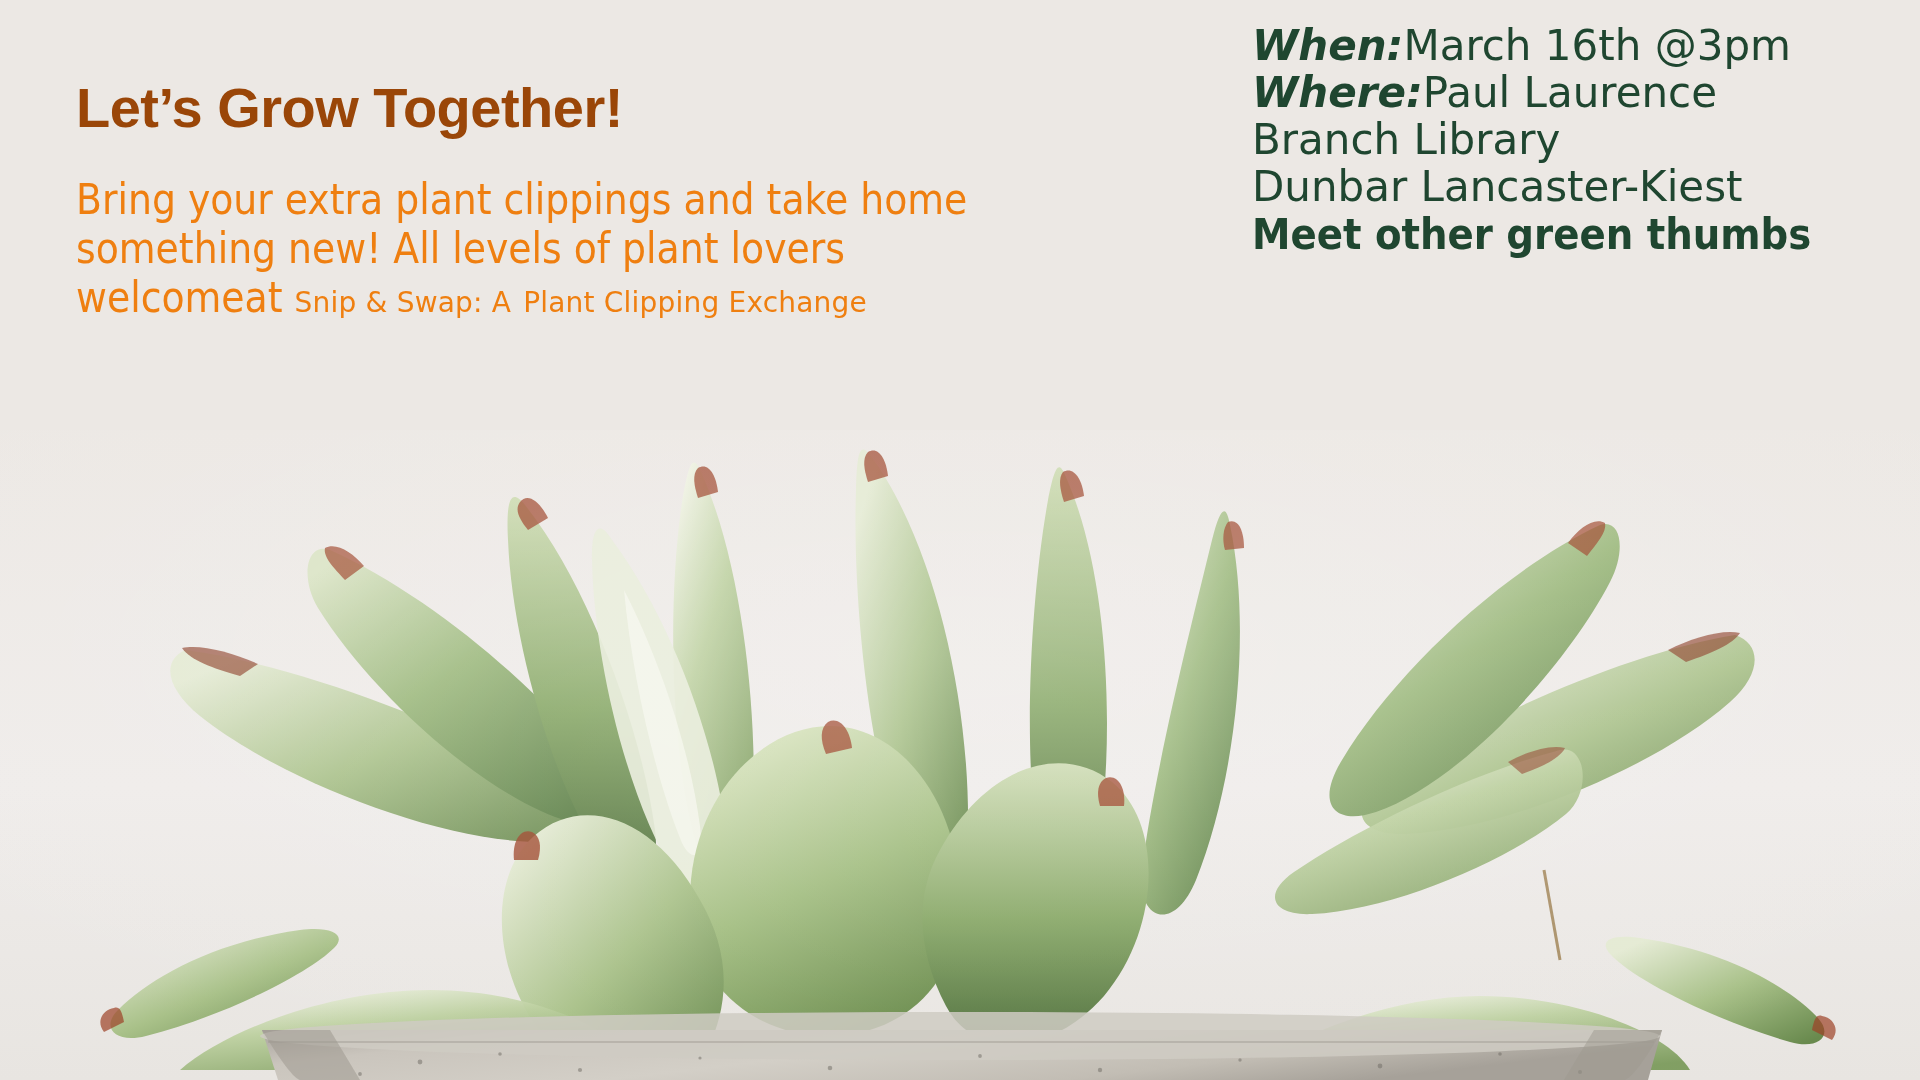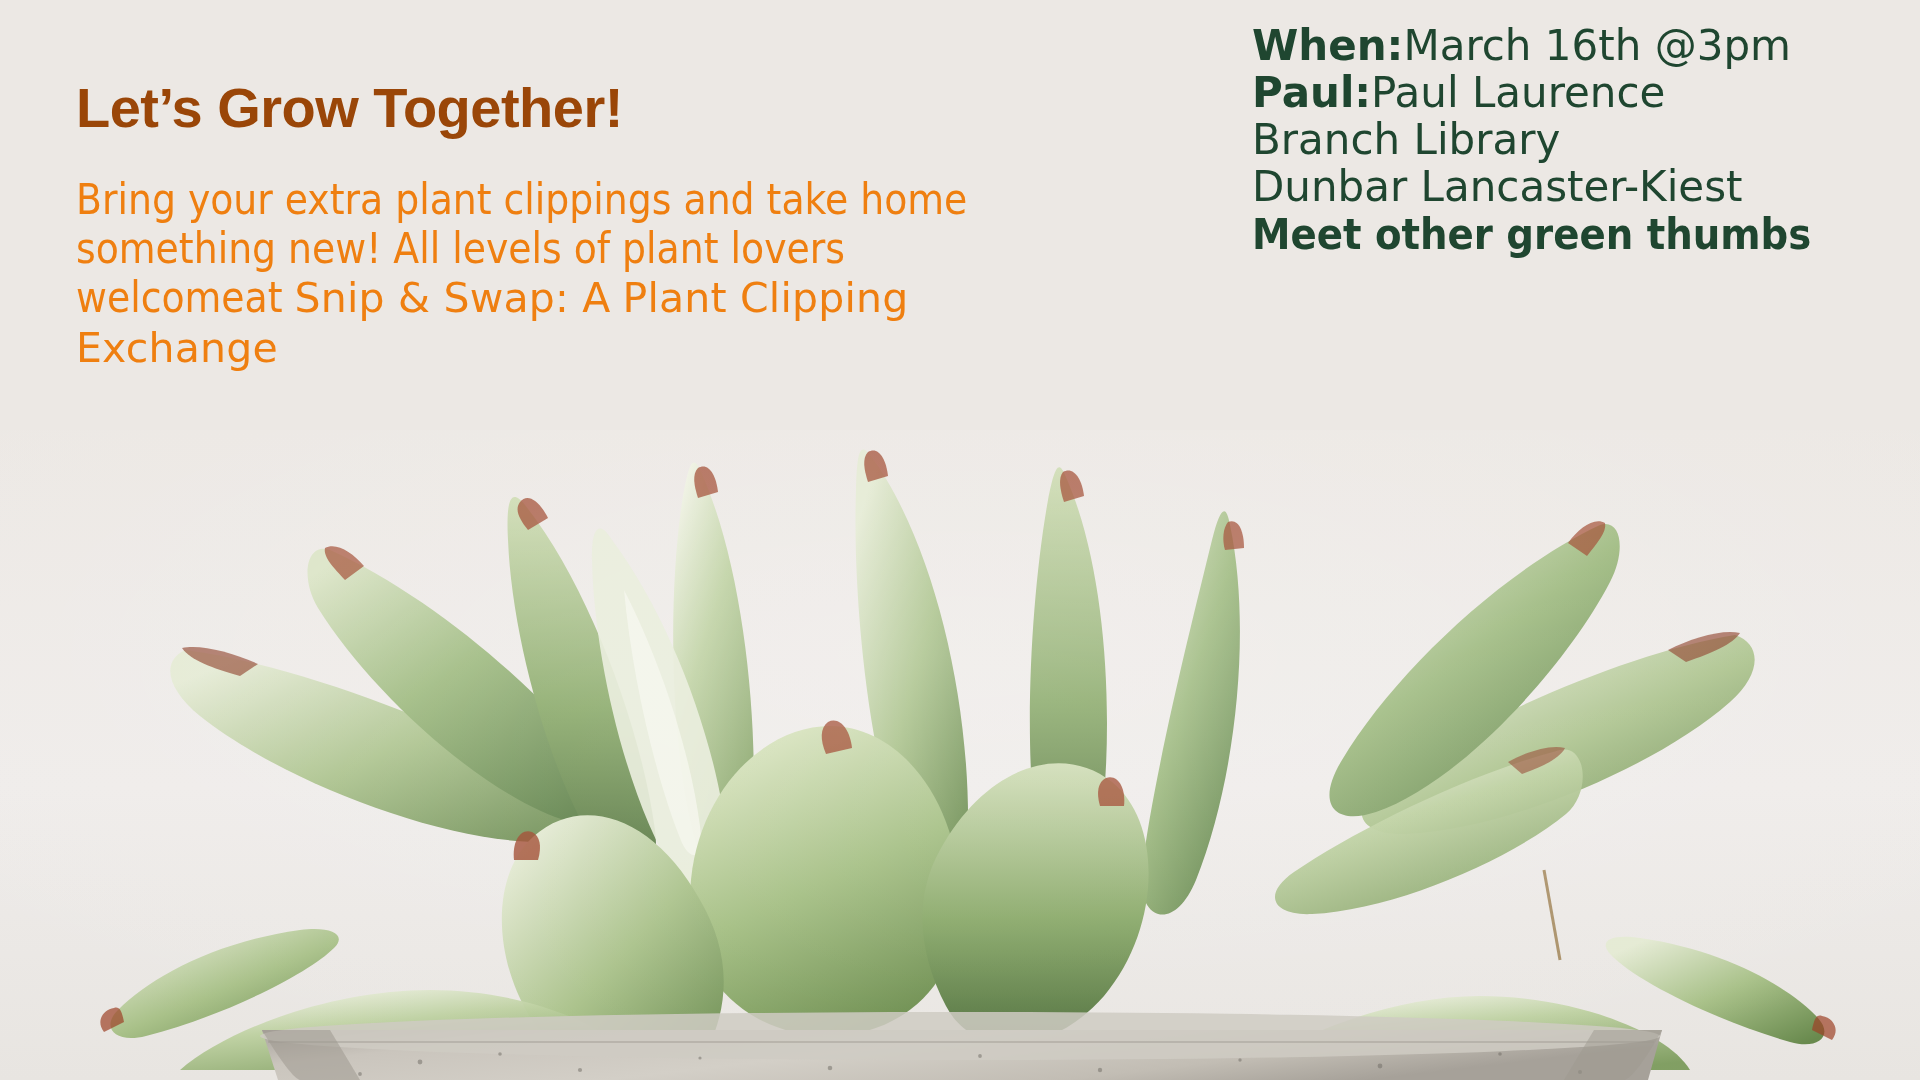--- a/index.html
+++ b/index.html
@@ -24,31 +24,31 @@
   }
 
   
   #blurb{
     position:absolute;left:76px;top:175px;width:940px;
     font-size:42px;line-height:1.17;color:#ef7f10;font-weight:400;
     font-family:"DejaVu Sans Condensed","Liberation Sans",sans-serif;
   }
   #blurb .evt{
     font-family:"DejaVu Sans","Liberation Sans",sans-serif;
-    font-size:41px;letter-spacing:.2px;
+    font-size:28px;letter-spacing:.2px;
   }
 
   
   #info{
     position:absolute;right:28px;top:22px;width:640px;
     text-align:left;color:#1f4630;font-size:42px;line-height:1.12;
     font-family:"DejaVu Sans","Liberation Sans",sans-serif;
   }
   #info .ln{display:block;white-space:nowrap;}
-  #info .k{font-weight:700;}
+  #info .k{font-weight:700;font-style:italic;}
   #info .v{font-weight:400;}
   #info .addr{font-weight:400;}
   #info .cta{font-weight:700;font-family:"DejaVu Sans Condensed","Liberation Sans",sans-serif;font-size:43px;line-height:1.12;}
 
   
   #caption{
     position:absolute;left:0;right:0;top:1026px;
     text-align:center;color:#0d0d0d;
     font-size:40px;font-weight:400;white-space:nowrap;
     font-family:"DejaVu Sans Condensed","Liberation Sans",sans-serif;
@@ -203,20 +203,20 @@
   <div id="blurb">
     <span>Bring your extra plant clippings and take</span>
     <span>home something new! All levels of plant</span>
     <span>lovers welcomeat</span>
     <span class="evt">Snip &amp; Swap: A</span>
     <span class="evt">Plant Clipping Exchange</span>
   </div>
 
   <div id="info">
     <span class="ln"><span class="k">When:</span><span class="v">March 16th @3pm</span></span>
-    <span class="ln"><span class="k">Paul:</span><span class="v">Paul Laurence</span></span>
+    <span class="ln"><span class="k">Where:</span><span class="v">Paul Laurence</span></span>
     <span class="ln addr">Branch Library</span>
     <span class="ln addr">Dunbar Lancaster-Kiest</span>
     <span class="ln cta">Meet other green thumbs</span>
   </div>
 
 
 </div>
 
 </body></html>

